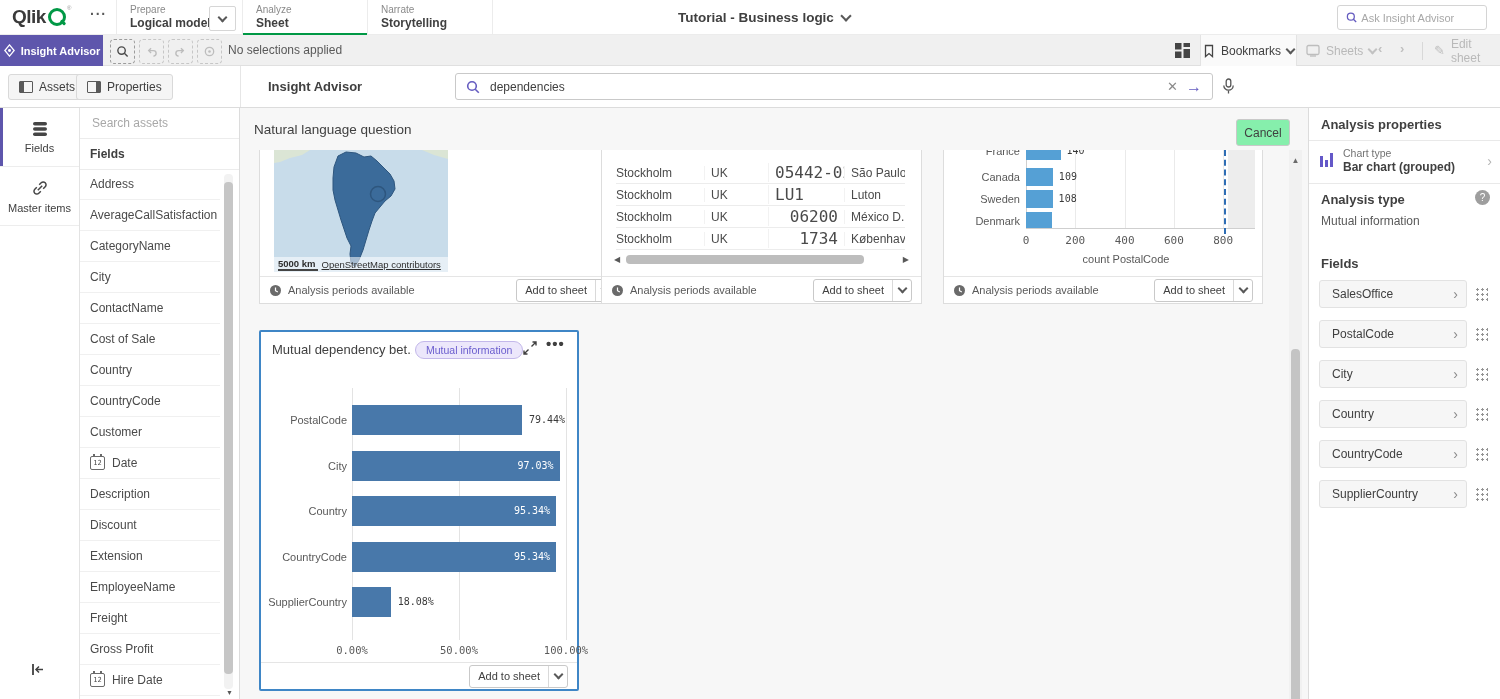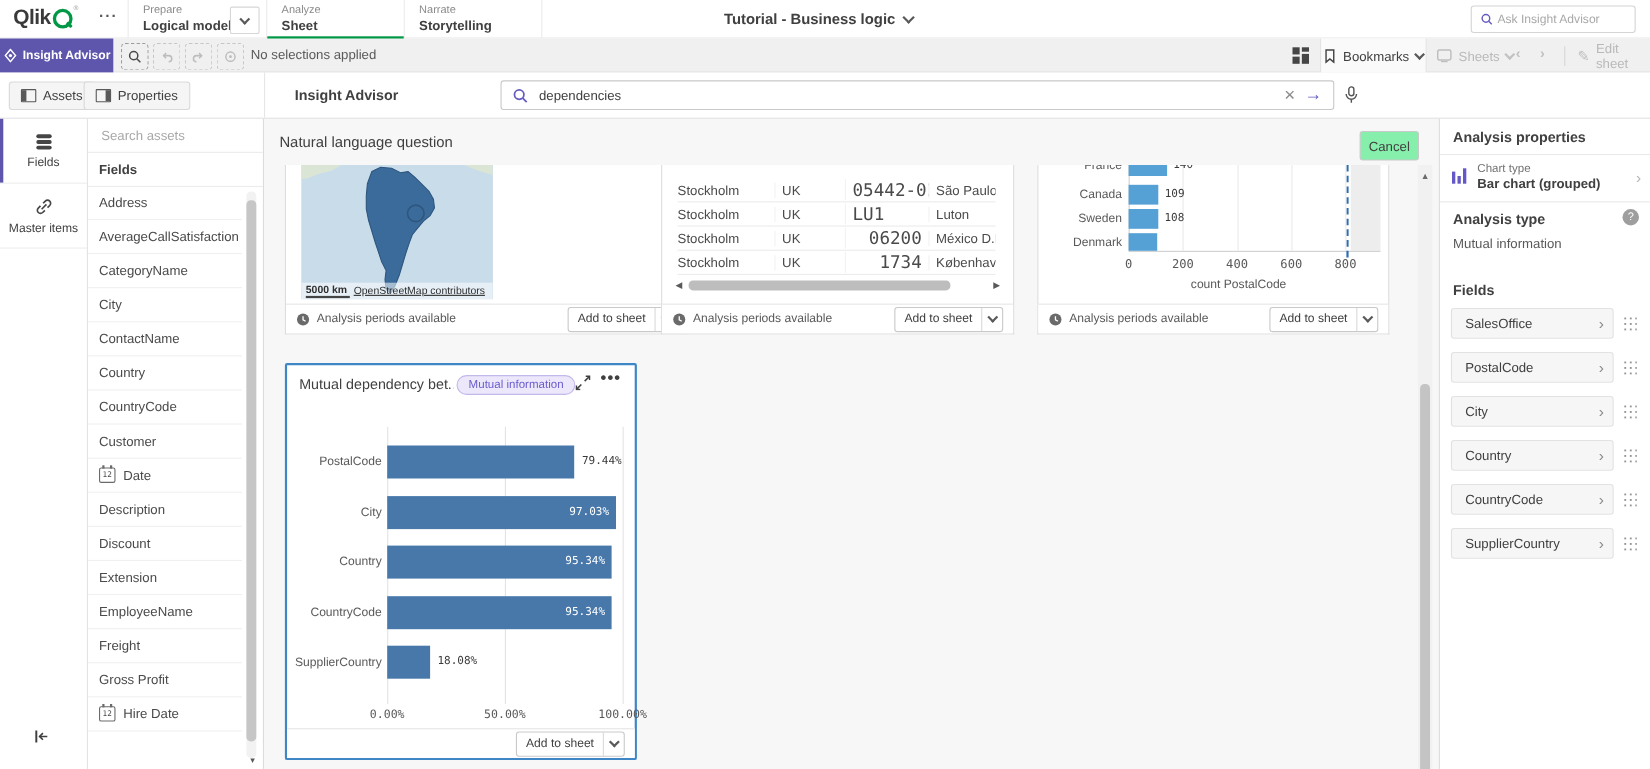--- a/index.html
+++ b/index.html
@@ -17,21 +17,21 @@
   .reg{font-size:6px;color:#9a9a9a;margin-left:1px;}
   .more-dots{position:absolute;left:90px;top:6px;font-size:14px;font-weight:bold;color:#595959;letter-spacing:1px;}
   .navgroup{position:absolute;top:0;height:35px;box-sizing:border-box;padding:4px 0 0 13px;border-right:1px solid #ececec;}
   .nav-sec{font-size:10px;color:#8a8a8a;line-height:12px;}
   .nav-item{font-size:12px;font-weight:bold;color:#404040;line-height:15px;}
   .ngroup-active:after{content:"";position:absolute;left:0;right:0;bottom:-1px;height:3px;background:#009845;}
   .dd-btn{position:absolute;left:92px;top:6px;width:25px;height:23px;border:1px solid #d6d6d6;border-radius:2px;background:#fff;display:flex;align-items:center;justify-content:center;}
   .chev{display:inline-block;width:6px;height:6px;border-right:2px solid #595959;border-bottom:2px solid #595959;transform:rotate(45deg);margin-top:-3px;}
   .chev.sm{width:5px;height:5px;}
   .chev.gray{border-color:#c2c2c2;}
-  #app-title{position:absolute;left:604px;top:0;width:280px;height:35px;display:flex;align-items:center;justify-content:center;gap:8px;}
+  #app-title{position:absolute;left:624px;top:0;width:280px;height:35px;display:flex;align-items:center;justify-content:center;gap:8px;}
   #app-title .t{font-size:13.5px;font-weight:bold;color:#404040;}
   #top-search{position:absolute;left:1337px;top:5px;width:150px;height:25px;border:1px solid #d4d4d4;border-radius:3px;background:#fff;display:flex;align-items:center;gap:2px;padding:0 8px;box-sizing:border-box;}
   #top-search input{border:none;outline:none;font-size:11px;width:100%;font-family:"Liberation Sans",sans-serif;color:#404040;background:transparent;}
   #top-search input::placeholder{color:#a8a8a8;}
 
   
   #selbar{position:absolute;left:0;top:35px;width:1500px;height:31px;background:#f0f0f0;border-bottom:1px solid #e0e0e0;box-sizing:border-box;}
   #ia-btn{position:absolute;left:0;top:0;width:103px;height:31px;background:#5e56ac;color:#fff;display:flex;align-items:center;justify-content:center;gap:5px;font-size:11px;font-weight:bold;cursor:pointer;}
   .selicon{position:absolute;top:4px;width:23px;height:23px;border:1px dashed #c6c6c6;border-radius:4px;display:flex;align-items:center;justify-content:center;}
   .selicon.en{border-color:#9c9c9c;}
@@ -330,20 +330,23 @@
           <span class="fi-label">AverageCallSatisfaction</span>
         </div>
         <div class="field-item">
           <span class="fi-label">CategoryName</span>
         </div>
         <div class="field-item">
           <span class="fi-label">City</span>
         </div>
         <div class="field-item">
           <span class="fi-label">ContactName</span>
+        </div>
+        <div class="field-item">
+          <span class="fi-label">Cost of Sale</span>
         </div>
         <div class="field-item">
           <span class="fi-label">Country</span>
         </div>
         <div class="field-item">
           <span class="fi-label">CountryCode</span>
         </div>
         <div class="field-item">
           <span class="fi-label">Customer</span>
         </div>

